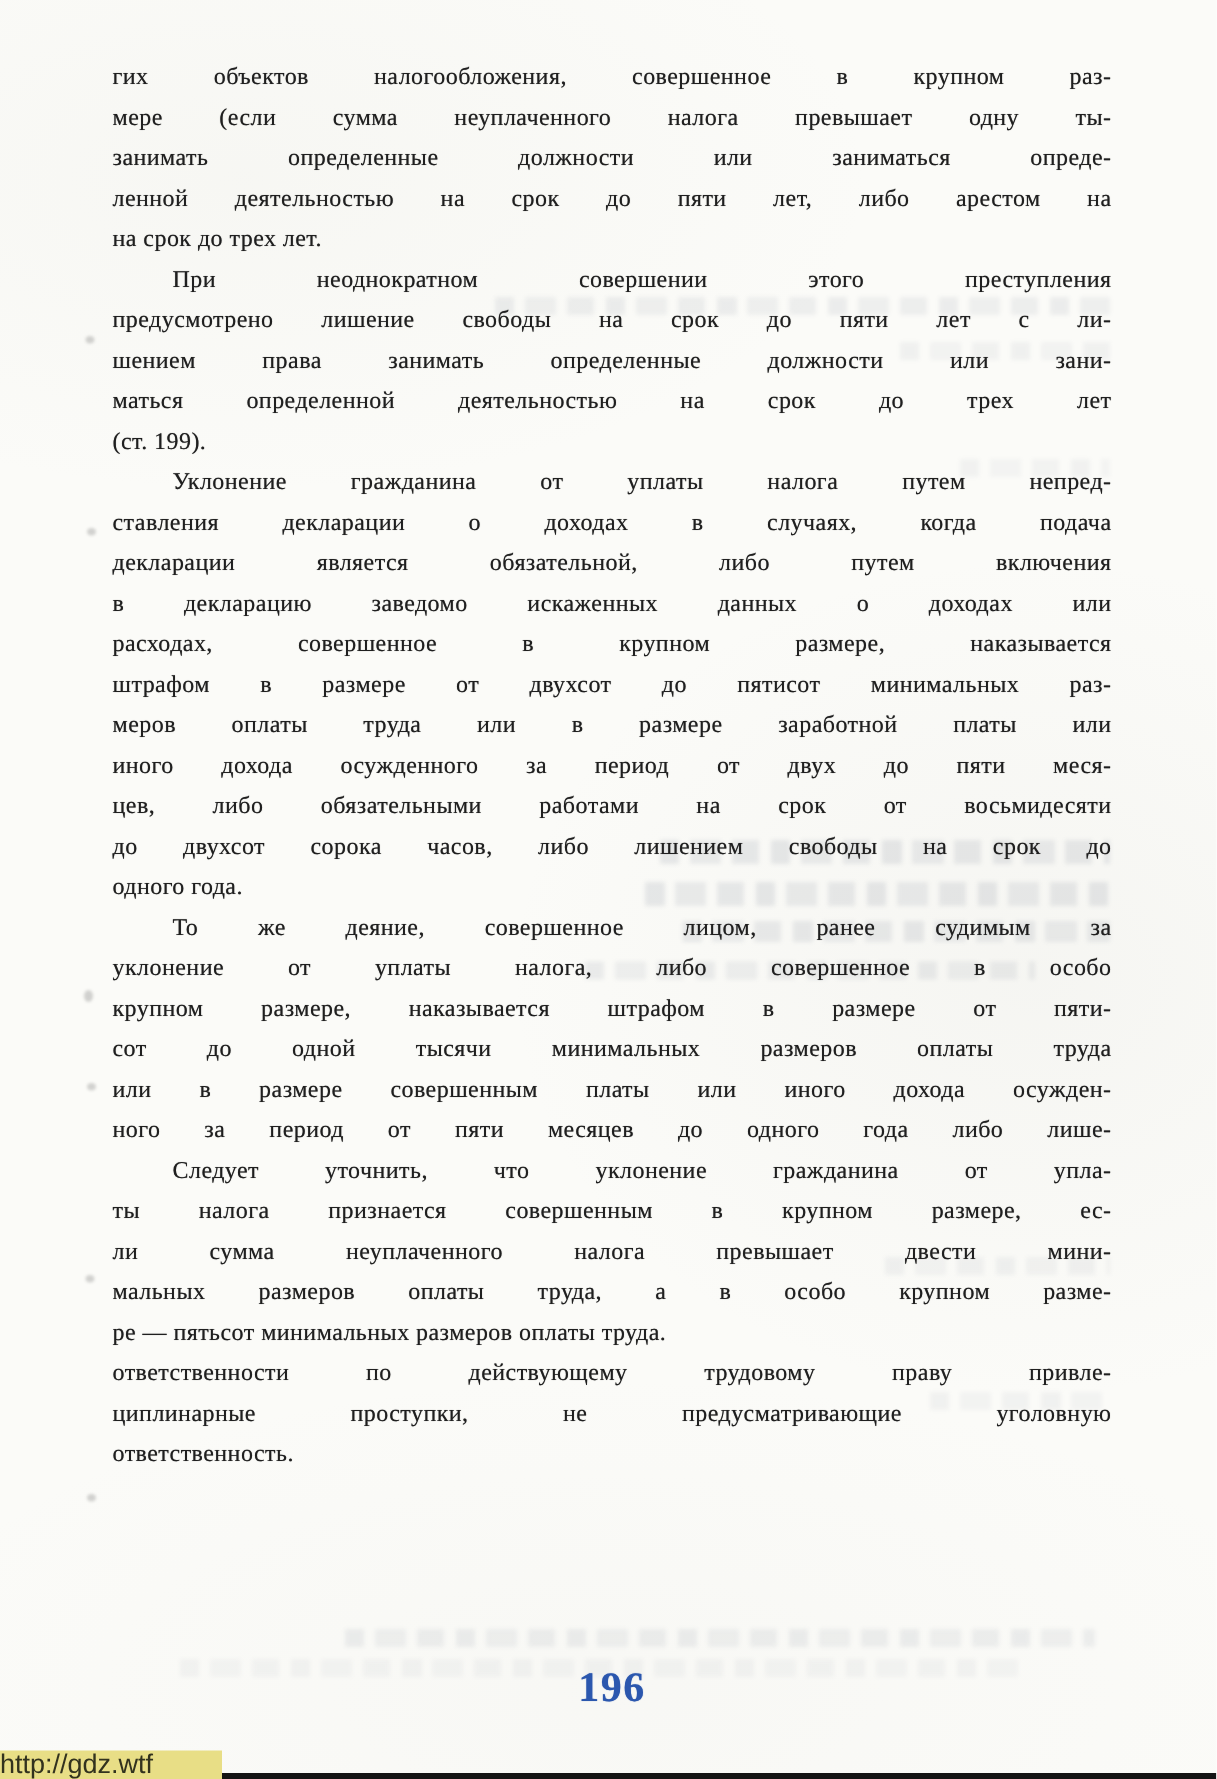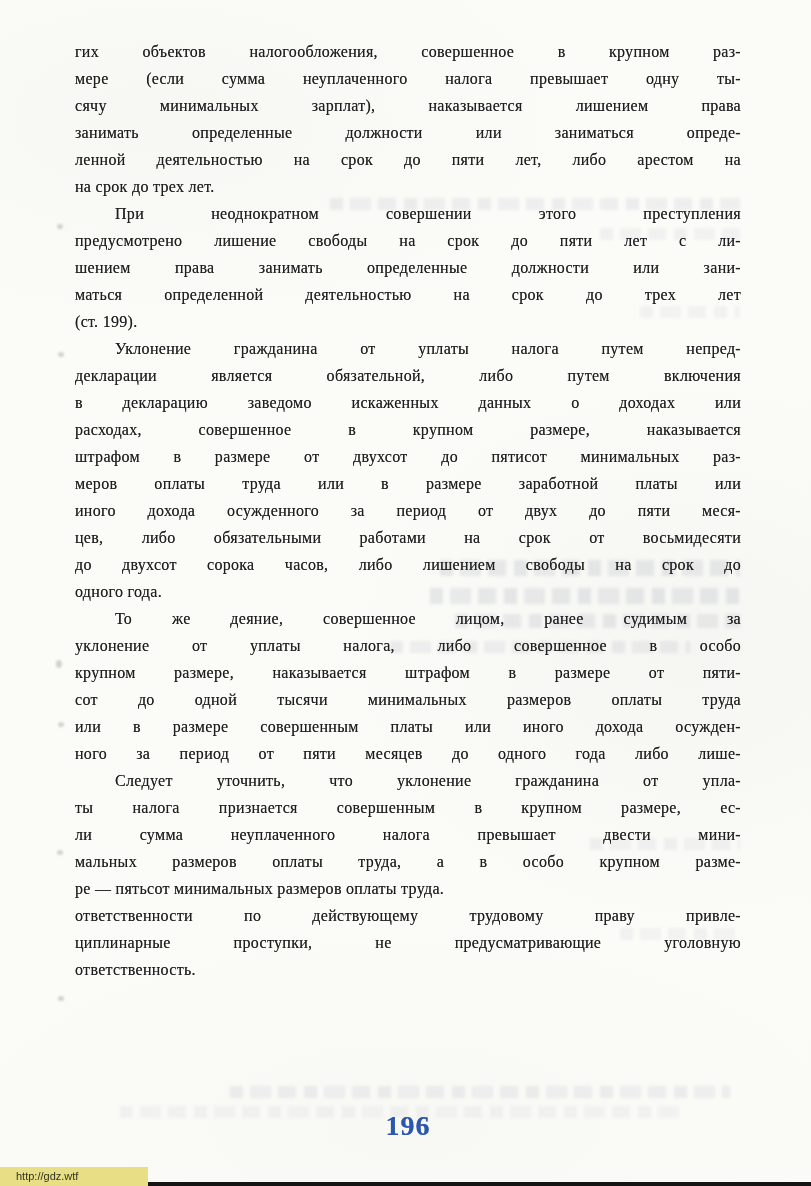--- a/index.html
+++ b/index.html
@@ -43,22 +43,22 @@
     letter-spacing:1px;
     text-shadow:0 0 0.6px rgba(43,87,174,0.7);
   }
   .watermark{
     position:absolute;
     left:0;bottom:0;
     width:148px;height:19px;
     background:var(--wm-bg,#e8de86);
     color:var(--wm-text,#32321e);
     font-family:"Liberation Sans","DejaVu Sans",sans-serif;
-    font-size:11px;line-height:19px;
-    padding-left:16px;
+    font-size:18px;line-height:19px;
+    padding-left:0;
     box-sizing:border-box;
     z-index:3;
   }
   .scan-edge-bar{
     position:absolute;
     left:55px;right:0;bottom:0;height:4px;
     background:#141414;
     z-index:2;
   }
   
@@ -117,34 +117,34 @@
   <div class="smudge s2"></div>
   <div class="smudge s3"></div>
   <div class="smudge s4"></div>
   <div class="smudge s5"></div>
   <div class="smudge s6"></div>
 
   <div class="text-block" id="text-block">
       <div class="paragraph">
         <div class="line">гих объектов налогообложения, совершенное в крупном раз-</div>
         <div class="line">мере (если сумма неуплаченного налога превышает одну ты-</div>
-        <div class="line">сячу минимальных зарплат), наказывается лишением права</div>
         <div class="line">занимать определенные должности или заниматься опреде-</div>
         <div class="line">ленной деятельностью на срок до пяти лет, либо арестом на</div>
         <div class="line last">на срок до трех лет.</div>
       </div>
       <div class="paragraph">
         <div class="line indent">При неоднократном совершении этого преступления</div>
         <div class="line">предусмотрено лишение свободы на срок до пяти лет с ли-</div>
         <div class="line">шением права занимать определенные должности или зани-</div>
         <div class="line">маться определенной деятельностью на срок до трех лет</div>
         <div class="line last">(ст. 199).</div>
       </div>
       <div class="paragraph">
         <div class="line indent">Уклонение гражданина от уплаты налога путем непред-</div>
+        <div class="line">ставления декларации о доходах в случаях, когда подача</div>
         <div class="line">декларации является обязательной, либо путем включения</div>
         <div class="line">в декларацию заведомо искаженных данных о доходах или</div>
         <div class="line">расходах, совершенное в крупном размере, наказывается</div>
         <div class="line">штрафом в размере от двухсот до пятисот минимальных раз-</div>
         <div class="line">меров оплаты труда или в размере заработной платы или</div>
         <div class="line">иного дохода осужденного за период от двух до пяти меся-</div>
         <div class="line">цев, либо обязательными работами на срок от восьмидесяти</div>
         <div class="line">до двухсот сорока часов, либо лишением свободы на срок до</div>
         <div class="line last">одного года.</div>
       </div>

